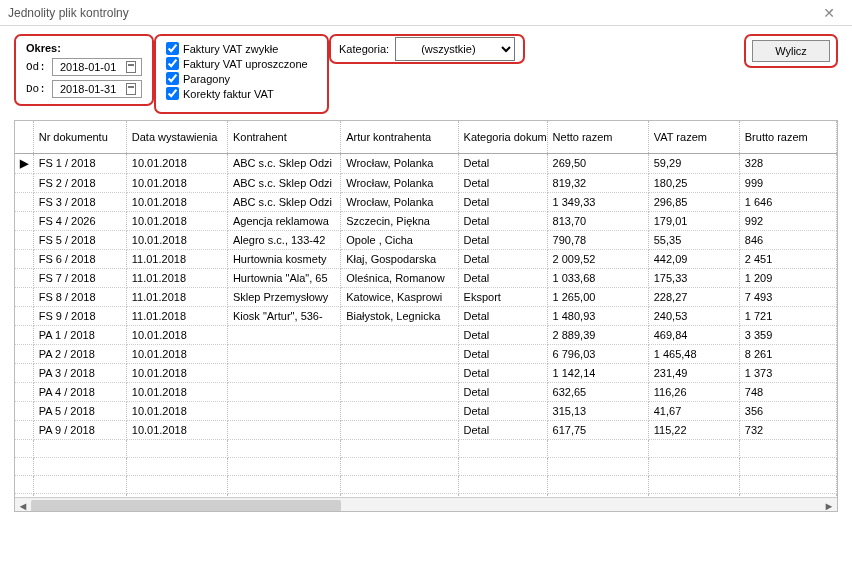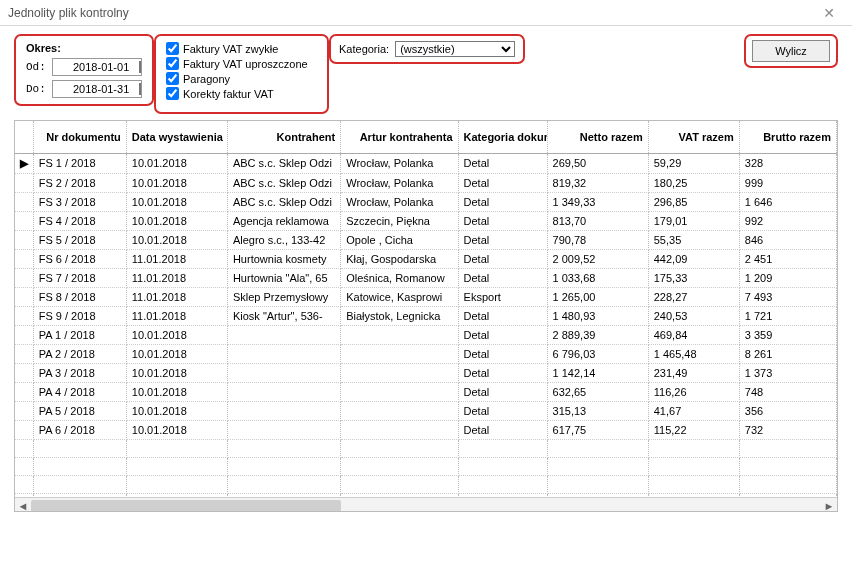--- a/index.html
+++ b/index.html
@@ -48,21 +48,21 @@
     height: 72px;
     display: flex;
     flex-direction: column;
     gap: 4px;
   }
   .okres-panel .label { font-weight: bold; }
   .okres-row { display: flex; align-items: center; gap: 6px; }
   .okres-row .lbl { width: 24px; font-family: Liberation Mono, monospace; }
   .date-input {
     display: inline-flex; align-items: center;
-    border: 1px solid #999; padding: 1px 18px; background:#fff;
+    border: 1px solid #999; padding: 1px 5px; background:#fff;
     height: 18px; width: 90px;
   }
   .date-input input {
     border: none; outline: none; width: 68px; font-size: 11px; font-family: inherit;
   }
   .date-input .cal-icon {
     width: 12px; height: 12px; border: 1px solid #777; background:#fff;
     display:inline-block; position:relative;
   }
   .date-input .cal-icon::before {
@@ -74,21 +74,21 @@
   }
   .chk-row { display:flex; align-items:center; gap:4px; }
   .chk-row input { margin:0; }
   .kat-panel {
     height: 30px; display:flex; align-items:center; gap:6px;
     padding: 3px 8px;
   }
   .kat-panel .klabel { font-weight: normal; }
   select.kat-select {
     border: 1px solid #777; font-size:11px; font-family:inherit;
-    height: 16px; width: 120px; background:#fff;
+    height: 24px; width: 120px; background:#fff;padding-left:21px;
   }
   .spacer { flex: 1; }
   .wylicz-panel {
     height: 34px; display:flex; align-items:center; padding:3px 6px;
   }
   button.std {
     font-family: inherit; font-size: 11px;
     background: #efefef;
     border: 1px solid #888;
     padding: 3px 18px;
@@ -118,22 +118,22 @@
     text-align: left;
     white-space: nowrap;
     overflow: hidden;
     text-overflow: clip;
     height: 18px;
     font-size: 11px;
   }
   table.grid th {
     background: #fff;
     border-bottom: 1px solid #aaa;
-    font-weight: bold;
-    text-align: right;
+    font-weight: normal;
+    text-align: left;
     height: 32px;
     vertical-align: middle;
   }
   col.c-marker { width: 18px; }
   col.c-nr { width: 92px; }
   col.c-data { width: 100px; }
   col.c-kontr { width: 112px; }
   col.c-adres { width: 116px; }
   col.c-kat { width: 88px; }
   col.c-netto { width: 100px; }
@@ -285,21 +285,21 @@
               <td>10.01.2018</td>
               <td>ABC s.c. Sklep Odzi</td>
               <td>Wrocław, Polanka</td>
               <td>Detal</td>
               <td class="num">1 349,33</td>
               <td class="num">296,85</td>
               <td class="num">1 646</td>
             </tr>
             <tr>
               <td class="marker"></td>
-              <td>FS 4 / 2018</td>
+              <td>FS 4 / 2026</td>
               <td>10.01.2018</td>
               <td>Agencja reklamowa</td>
               <td>Szczecin, Piękna</td>
               <td>Detal</td>
               <td class="num">813,70</td>
               <td class="num">179,01</td>
               <td class="num">992</td>
             </tr>
             <tr>
               <td class="marker"></td>
@@ -406,21 +406,21 @@
               <td>10.01.2018</td>
               <td></td>
               <td></td>
               <td>Detal</td>
               <td class="num">315,13</td>
               <td class="num">41,67</td>
               <td class="num">356</td>
             </tr>
             <tr>
               <td class="marker"></td>
-              <td>PA 6 / 2018</td>
+              <td>PA 9 / 2018</td>
               <td>10.01.2018</td>
               <td></td>
               <td></td>
               <td>Detal</td>
               <td class="num">617,75</td>
               <td class="num">115,22</td>
               <td class="num">732</td>
             </tr>
             <tr>
               <td></td>

